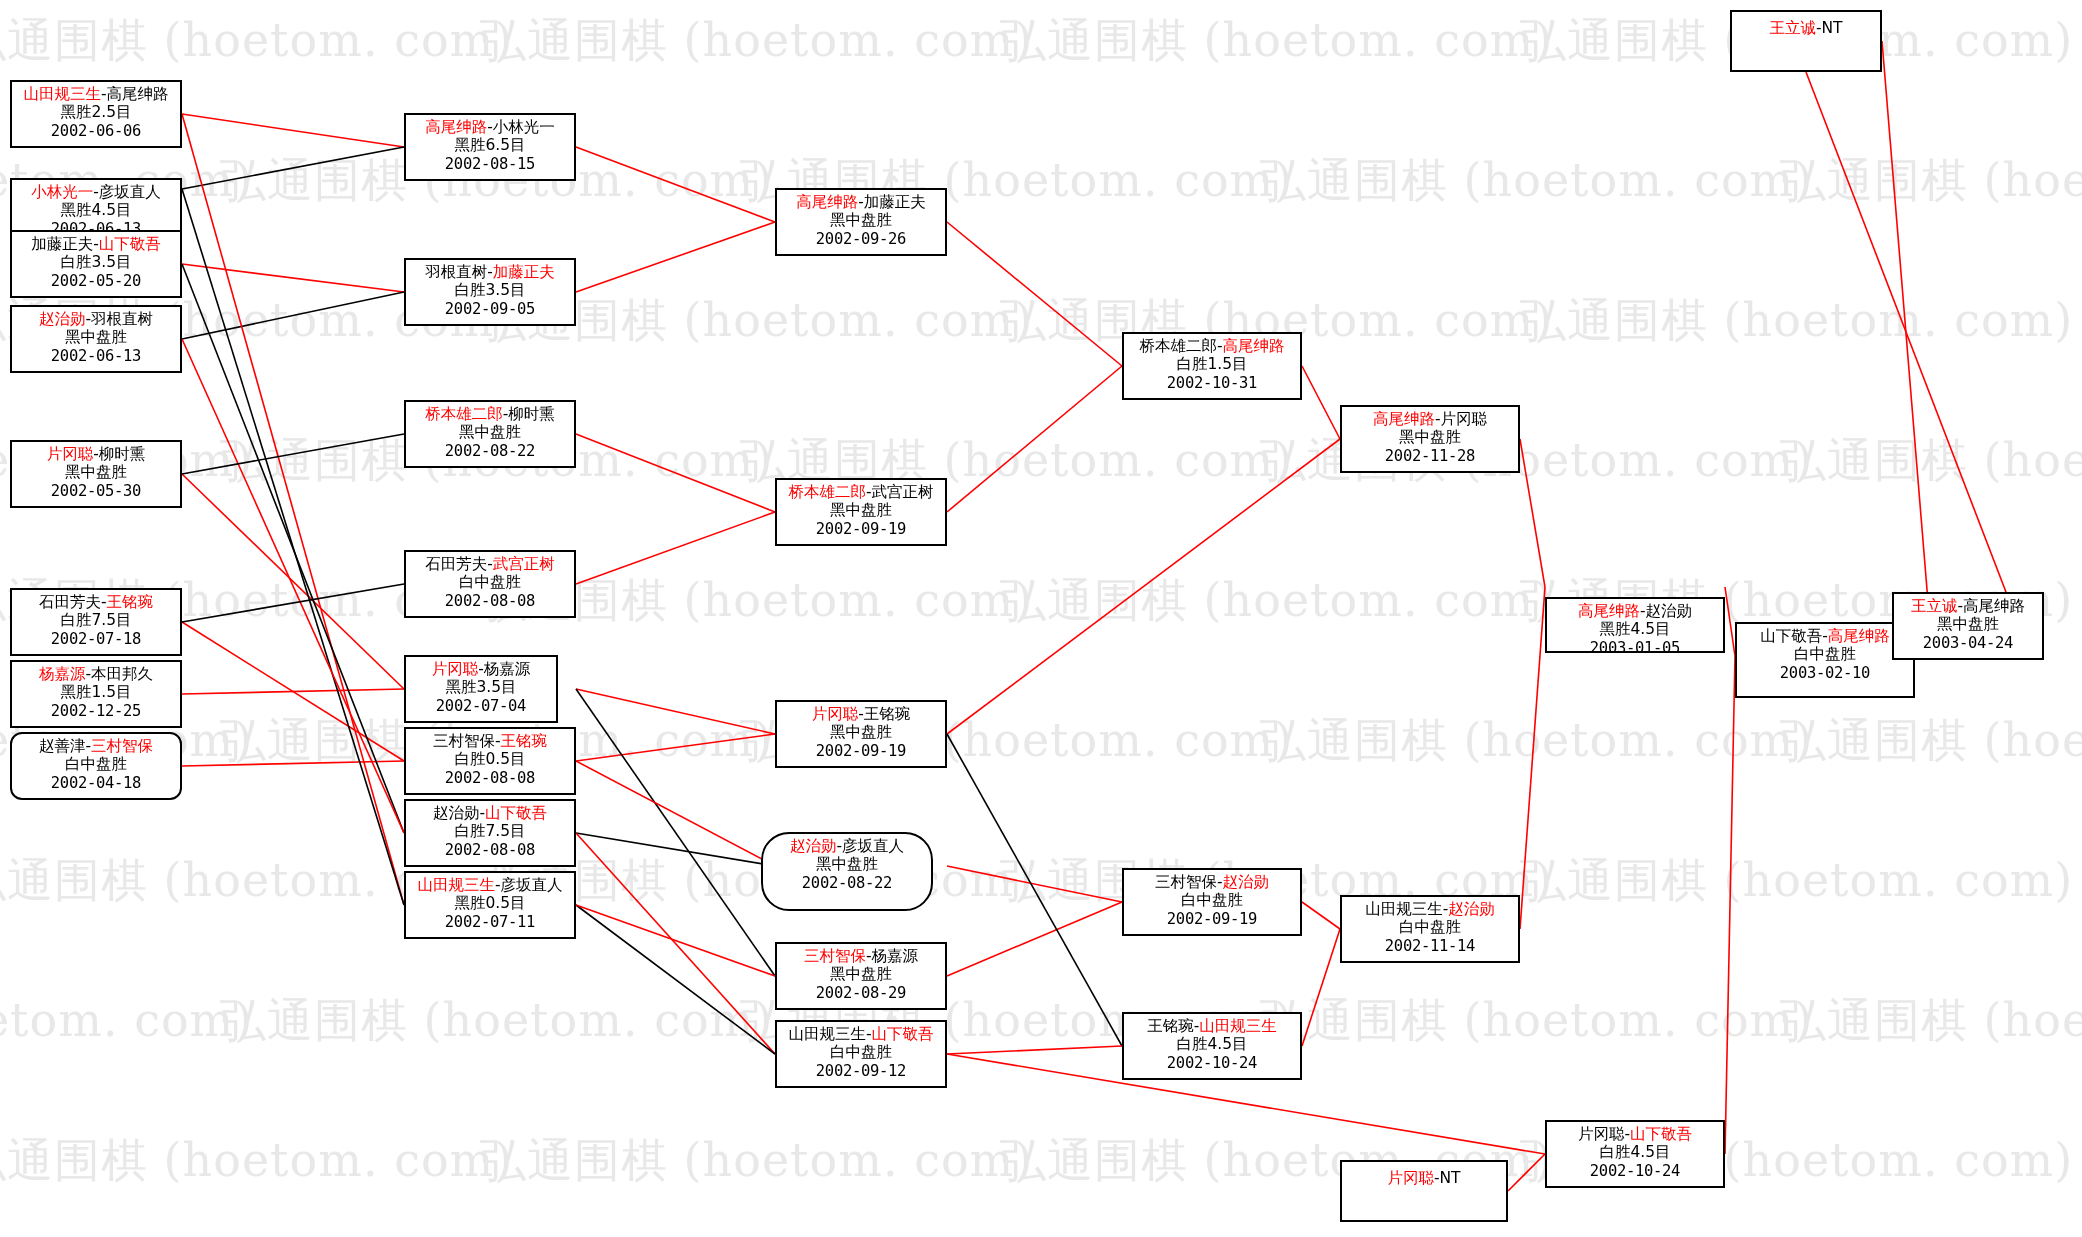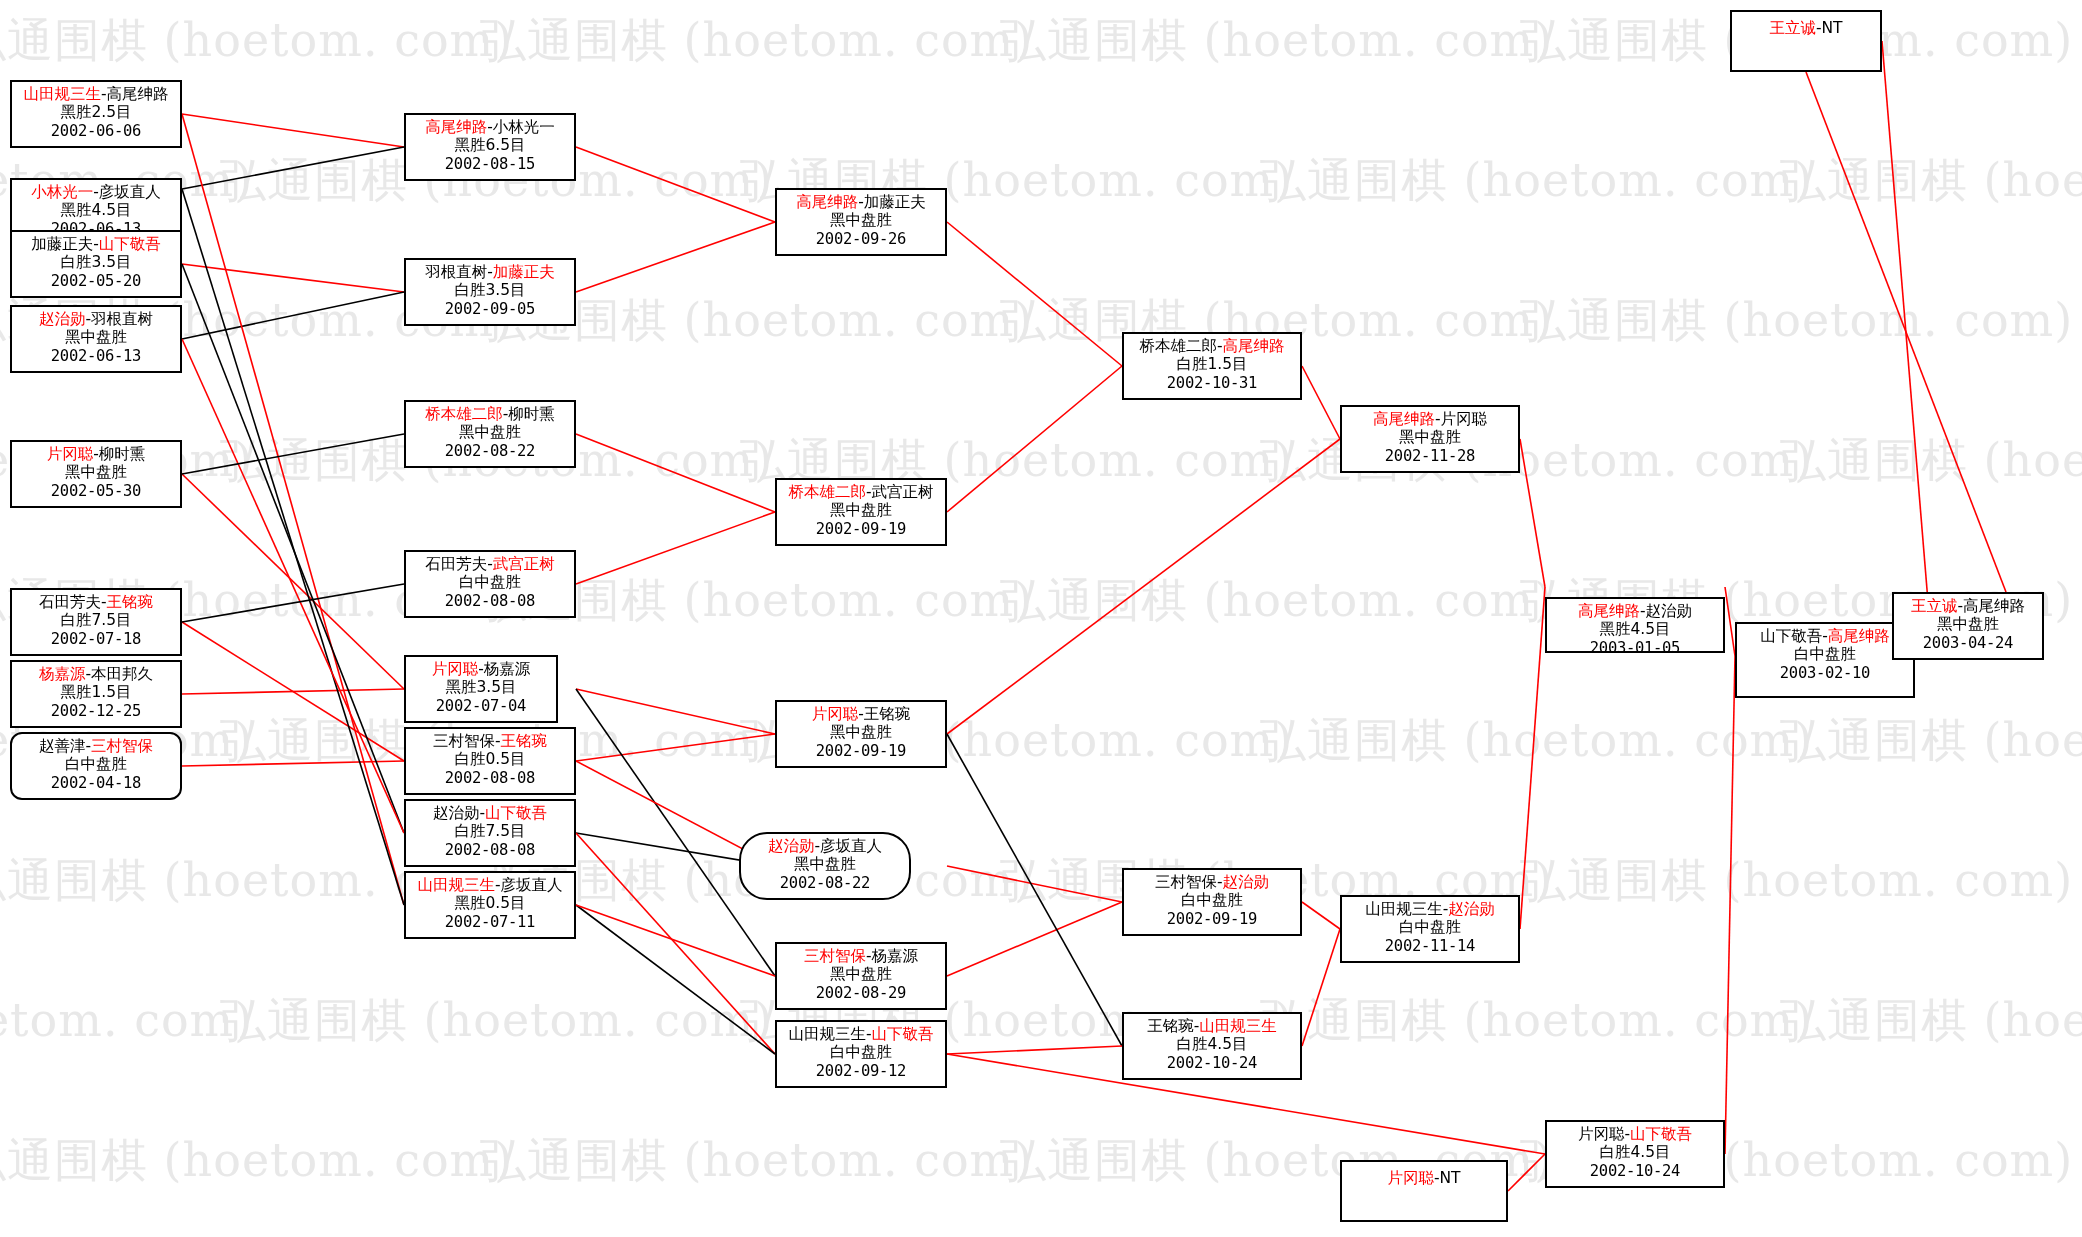--- a/index.html
+++ b/index.html
@@ -227,21 +227,21 @@
       <div class="node" style="left: 775px; top: 478px; width: 172px; height: 68px;">
         <div class="ttl"><span class="w">桥本雄二郎</span><span class="sep">-</span><span class="l">武宫正树</span></div>
         <div class="res">黑中盘胜</div>
         <div class="dt">2002-09-19</div>
       </div>
       <div class="node" style="left: 775px; top: 700px; width: 172px; height: 68px;">
         <div class="ttl"><span class="w">片冈聪</span><span class="sep">-</span><span class="l">王铭琬</span></div>
         <div class="res">黑中盘胜</div>
         <div class="dt">2002-09-19</div>
       </div>
-      <div class="node" style="left: 739px; top: 832px; width: 172px; height: 68px; border-radius: 28px;">
+      <div class="node" style="left: 761px; top: 832px; width: 172px; height: 79px; border-radius: 28px;">
         <div class="ttl"><span class="w">赵治勋</span><span class="sep">-</span><span class="l">彦坂直人</span></div>
         <div class="res">黑中盘胜</div>
         <div class="dt">2002-08-22</div>
       </div>
       <div class="node" style="left: 775px; top: 942px; width: 172px; height: 68px;">
         <div class="ttl"><span class="w">三村智保</span><span class="sep">-</span><span class="l">杨嘉源</span></div>
         <div class="res">黑中盘胜</div>
         <div class="dt">2002-08-29</div>
       </div>
       <div class="node" style="left: 775px; top: 1020px; width: 172px; height: 68px;">

